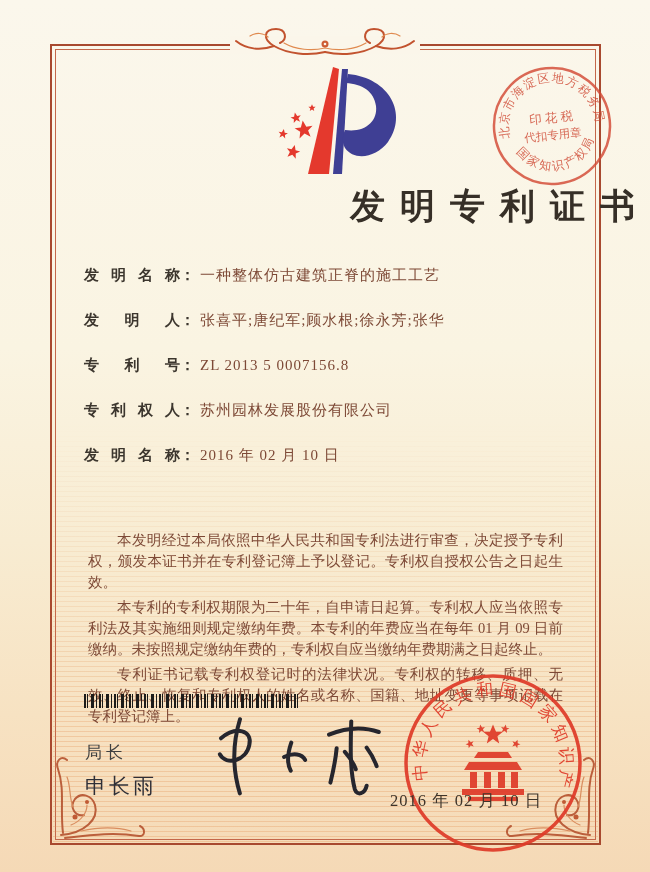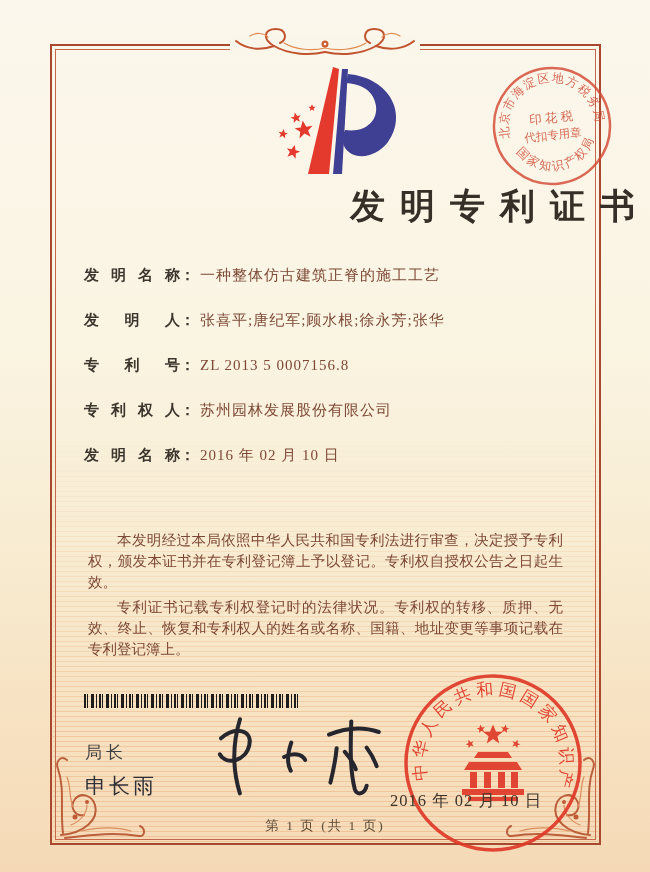--- a/index.html
+++ b/index.html
@@ -120,20 +120,21 @@
     <div class="frow">
       <span class="flabel">专利权人</span><span class="fcolon">：</span><span class="fvalue">苏州园林发展股份有限公司</span>
     </div>
     <div class="frow">
       <span class="flabel">发明名称</span><span class="fcolon">：</span><span class="fvalue">2016 年 02 月 10 日</span>
     </div>
   </div>
 
   <div class="body-text">
     <p class="para">本发明经过本局依照中华人民共和国专利法进行审查，决定授予专利权，颁发本证书并在专利登记簿上予以登记。专利权自授权公告之日起生效。</p>
+    <p class="para">本专利的专利权期限为二十年，自申请日起算。专利权人应当依照专利法及其实施细则规定缴纳年费。本专利的年费应当在每年 01 月 09 日前缴纳。未按照规定缴纳年费的，专利权自应当缴纳年费期满之日起终止。</p>
     <p class="para">专利证书记载专利权登记时的法律状况。专利权的转移、质押、无效、终止、恢复和专利权人的姓名或名称、国籍、地址变更等事项记载在专利登记簿上。</p>
   </div>
 
   <div class="barcode"></div>
 
   <div class="director-title">局长</div>
   <div class="director-name">申长雨</div>
 
   <svg class="signature" width="210" height="100" viewBox="0 0 210 100">
     <g fill="none" stroke="#26262e" stroke-width="4" stroke-linecap="round" transform="rotate(-3 105 50)">
@@ -195,15 +196,14 @@
       <rect x="86" y="104" width="7" height="16"></rect>
       <rect x="100" y="104" width="7" height="16"></rect>
       <rect x="113" y="104" width="7" height="16"></rect>
       <rect x="64" y="121" width="62" height="6"></rect>
       <rect x="70" y="129" width="50" height="4"></rect>
     </g>
   </svg>
 
   <div class="issue-date">2016 年 02 月 10 日</div>
 
-  <div class="footer">第 1 页 (共 1 页)</div>
 
 </div>
 
 </body></html>

